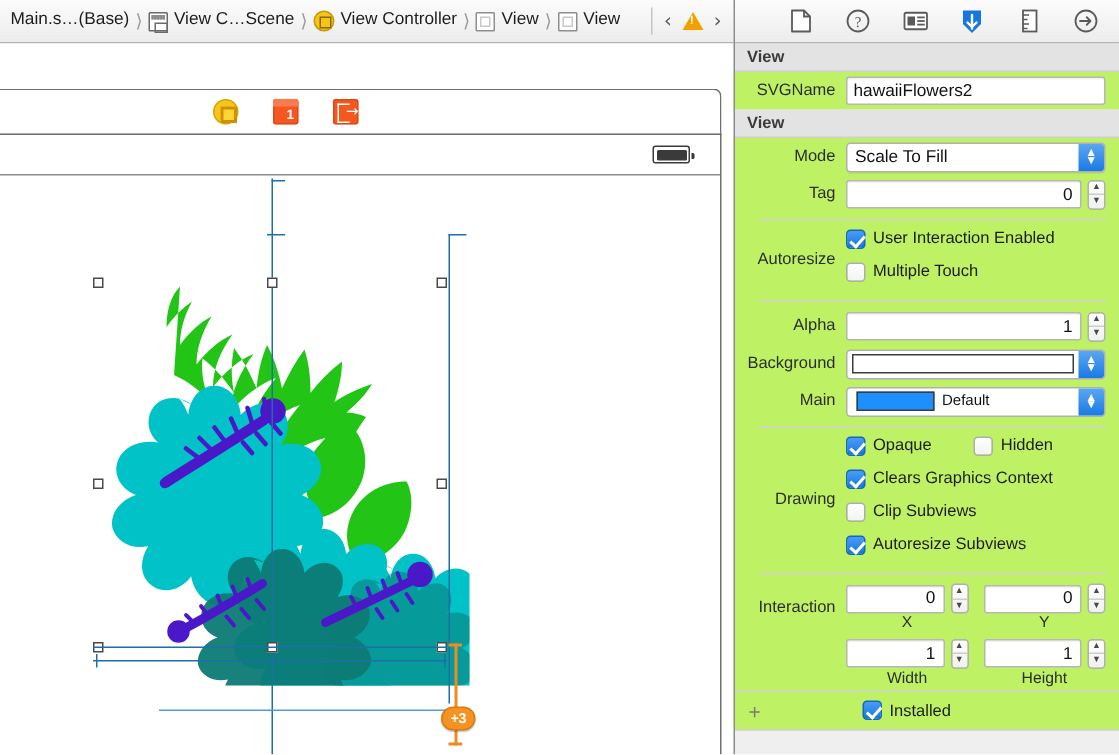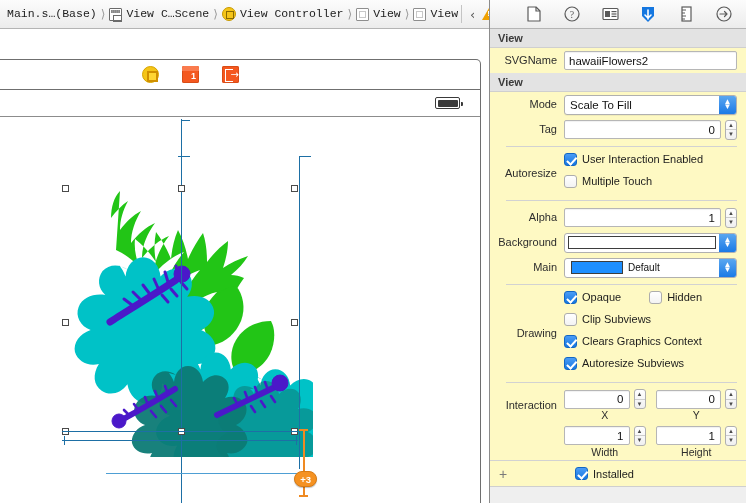--- a/index.html
+++ b/index.html
@@ -24,21 +24,21 @@
   #breadcrumb {
     position: absolute; left: 0; top: 0; width: 489px; height: 29px;
     background: linear-gradient(to bottom, #fcfcfc 0%, #ececec 100%);
     border-bottom: 1px solid #b4b4b4;
     display: flex; align-items: center; padding: 0 4px;
     white-space: nowrap;
   }
   .crumb {
     display: inline-flex; align-items: center; gap: 4px;
     padding: 2px 3px; height: 21px; border-radius: 3px;
-    font-size: 11.5px; color: #1c1c1c; font-family: Liberation Mono, monospace;
+    font-size: 11.5px; color: #1c1c1c;
   }
   .crumb-sep {
     color: #9a9a9a; font-size: 12px; padding: 0 1px; user-select: none;
   }
   .crumb-label { line-height: 1; }
 
   
   .ic-doc {
     width: 13px; height: 13px; position: relative;
     background: #fff; border: 1px solid #6a6a6a; border-radius: 1px;
@@ -221,21 +221,21 @@
     color: #4a4a4a;
   }
   .insp-tab svg { display: block; }
 
   .sec-header {
     height: 19px; background: #e3e3e3;
     border-bottom: 1px solid #cfcfcf;
     display: flex; align-items: center; padding-left: 8px;
     font-size: 11px; font-weight: bold; color: #3a3a3a;
   }
-  .panel-body { padding: 0; background: #fef9c3; }
+  .panel-body { padding: 0; background: #bef264; }
   .row {
     display: flex; align-items: center; min-height: 25px;
     padding: 2px 9px 2px 0;
   }
   .row-label {
     width: 74px; min-width: 74px; text-align: right;
     padding-right: 7px; font-size: 11px; color: #2d2d2d;
     line-height: 1.2;
   }
   .grp-divider {
@@ -604,26 +604,26 @@
             <span class="cb-line">
               <span class="cb on"></span>
               <span class="cb-label">Opaque</span>
             </span>
             <span class="cb-line">
               <span class="cb"></span>
               <span class="cb-label">Hidden</span>
             </span>
           </span>
           <span class="cb-line">
+            <span class="cb on"></span>
+            <span class="cb-label">Clears Graphics Context</span>
+          </span>
+          <span class="cb-line">
             <span class="cb"></span>
             <span class="cb-label">Clip Subviews</span>
-          </span>
-          <span class="cb-line">
-            <span class="cb on"></span>
-            <span class="cb-label">Clears Graphics Context</span>
           </span>
           <span class="cb-line">
             <span class="cb on"></span>
             <span class="cb-label">Autoresize Subviews</span>
           </span>
         </span>
       </div>
 
       <div class="grp-divider"></div>
 

